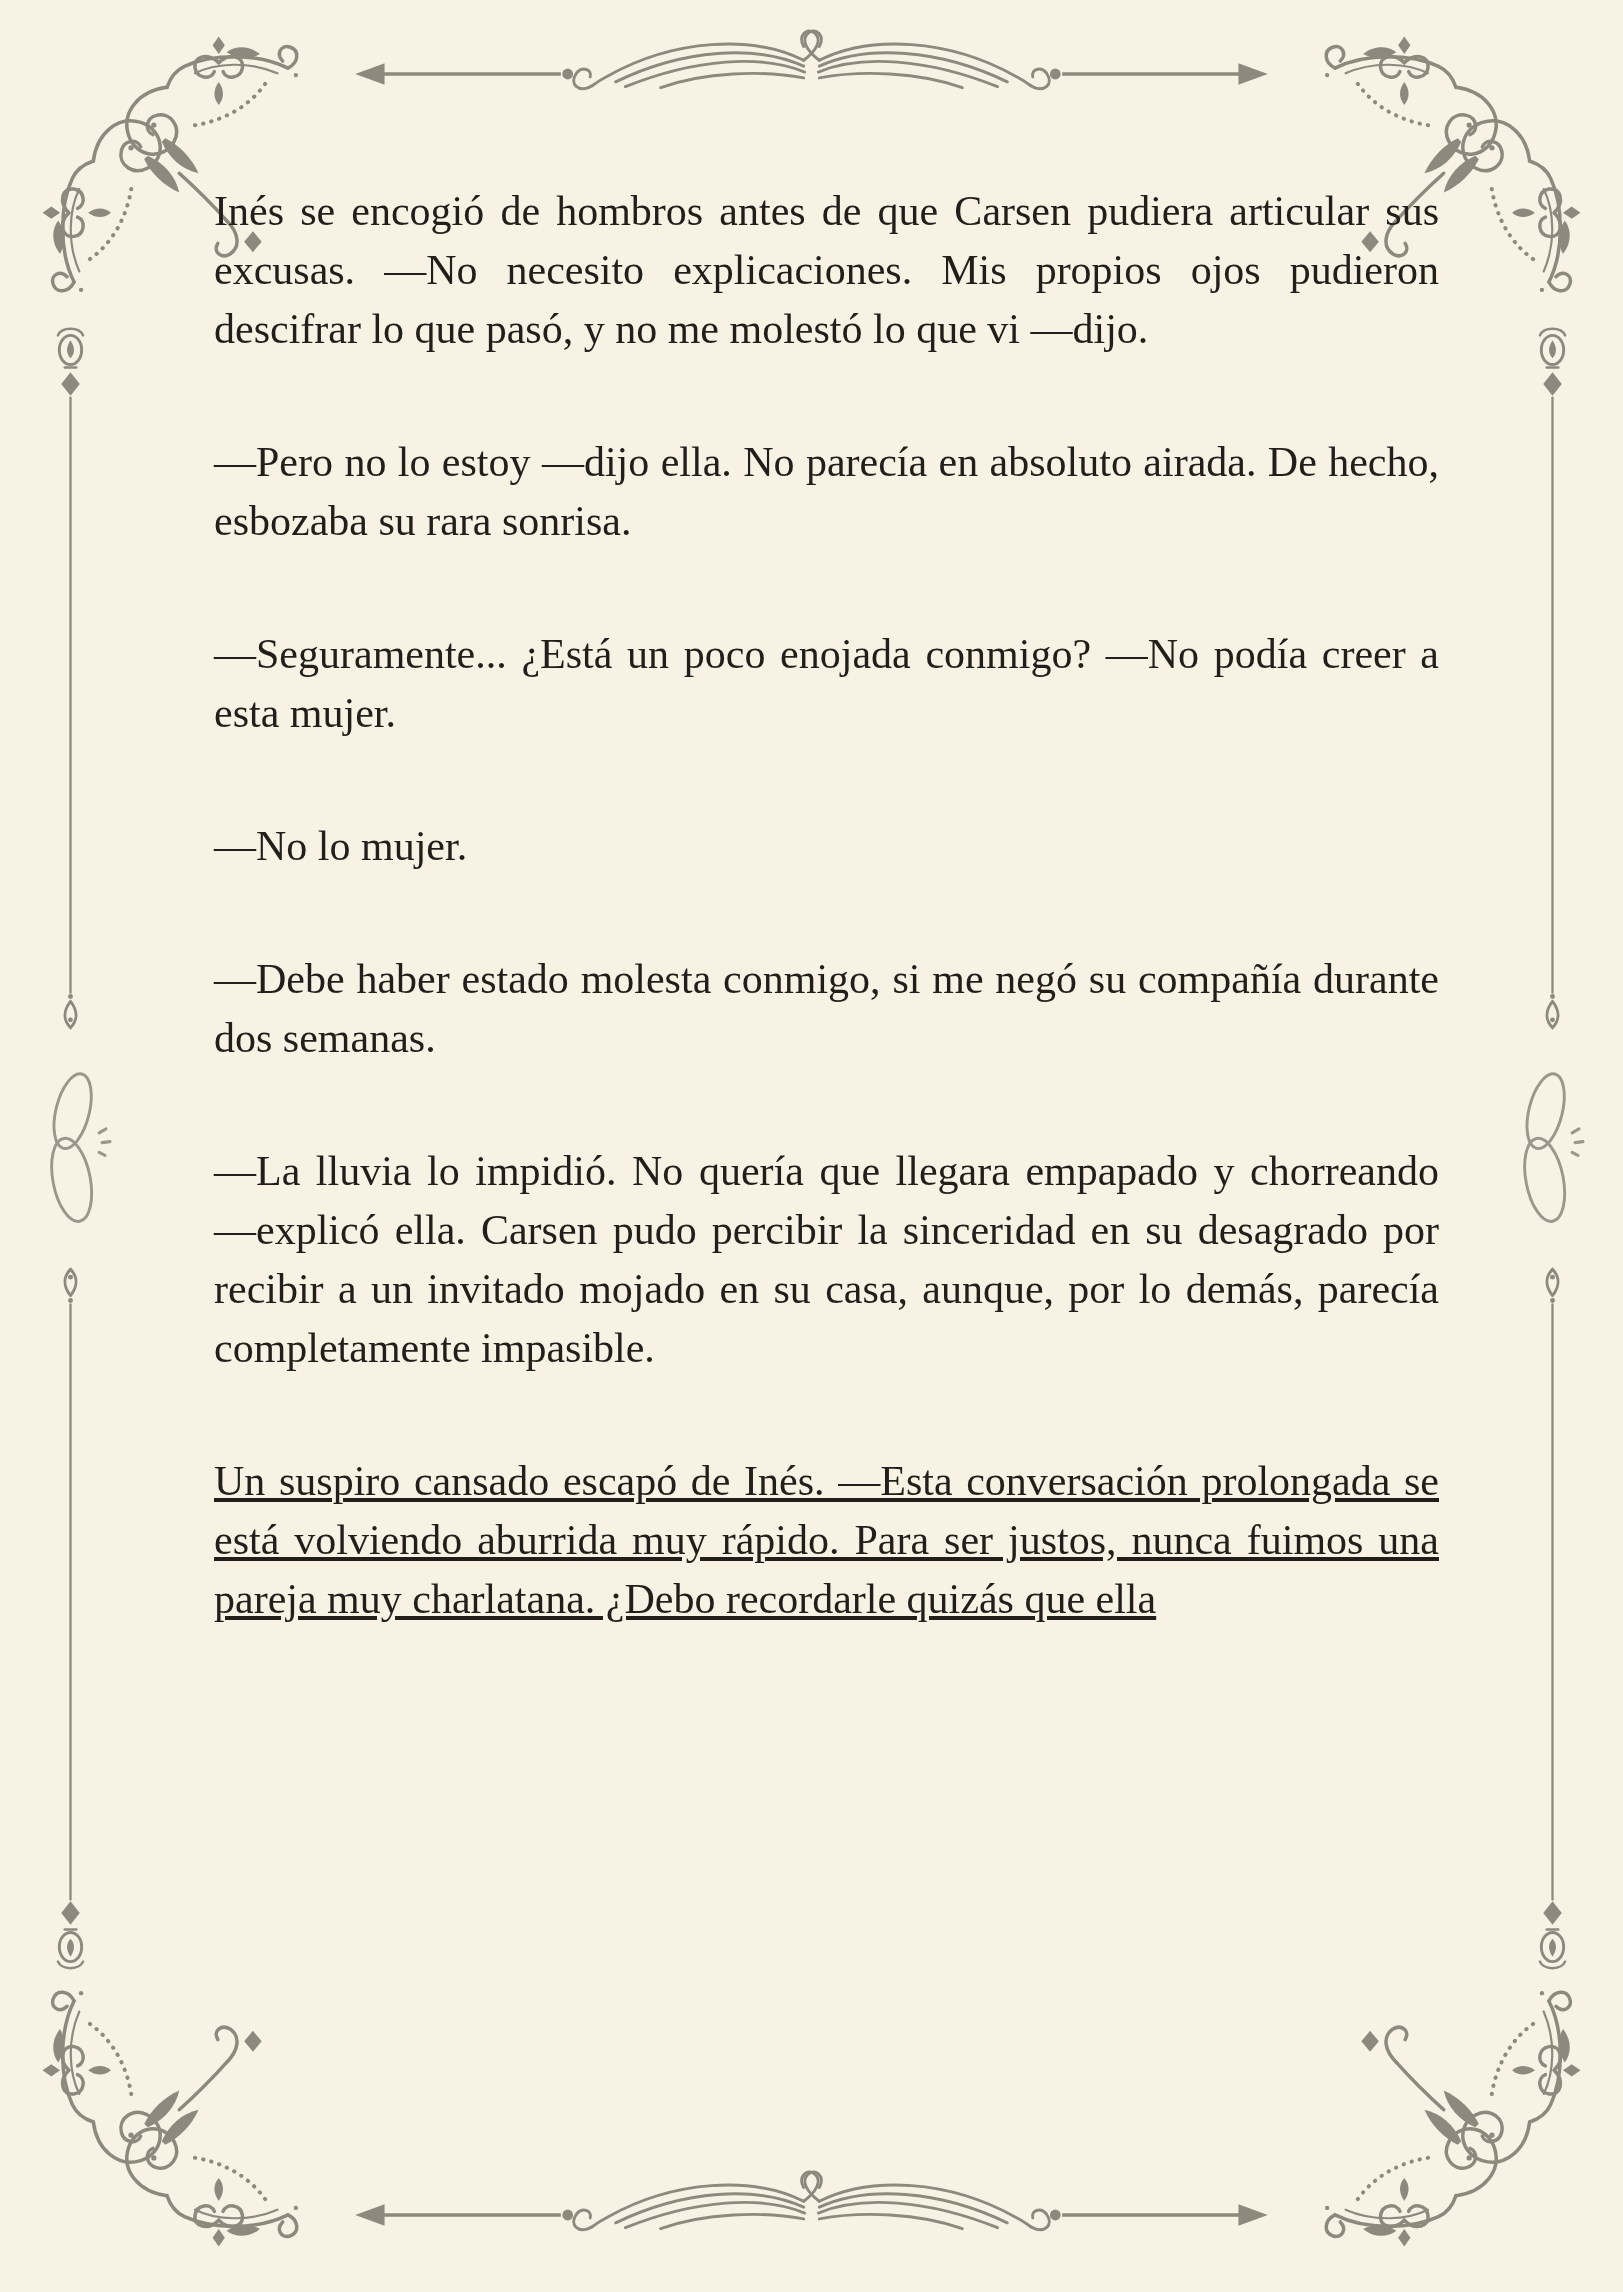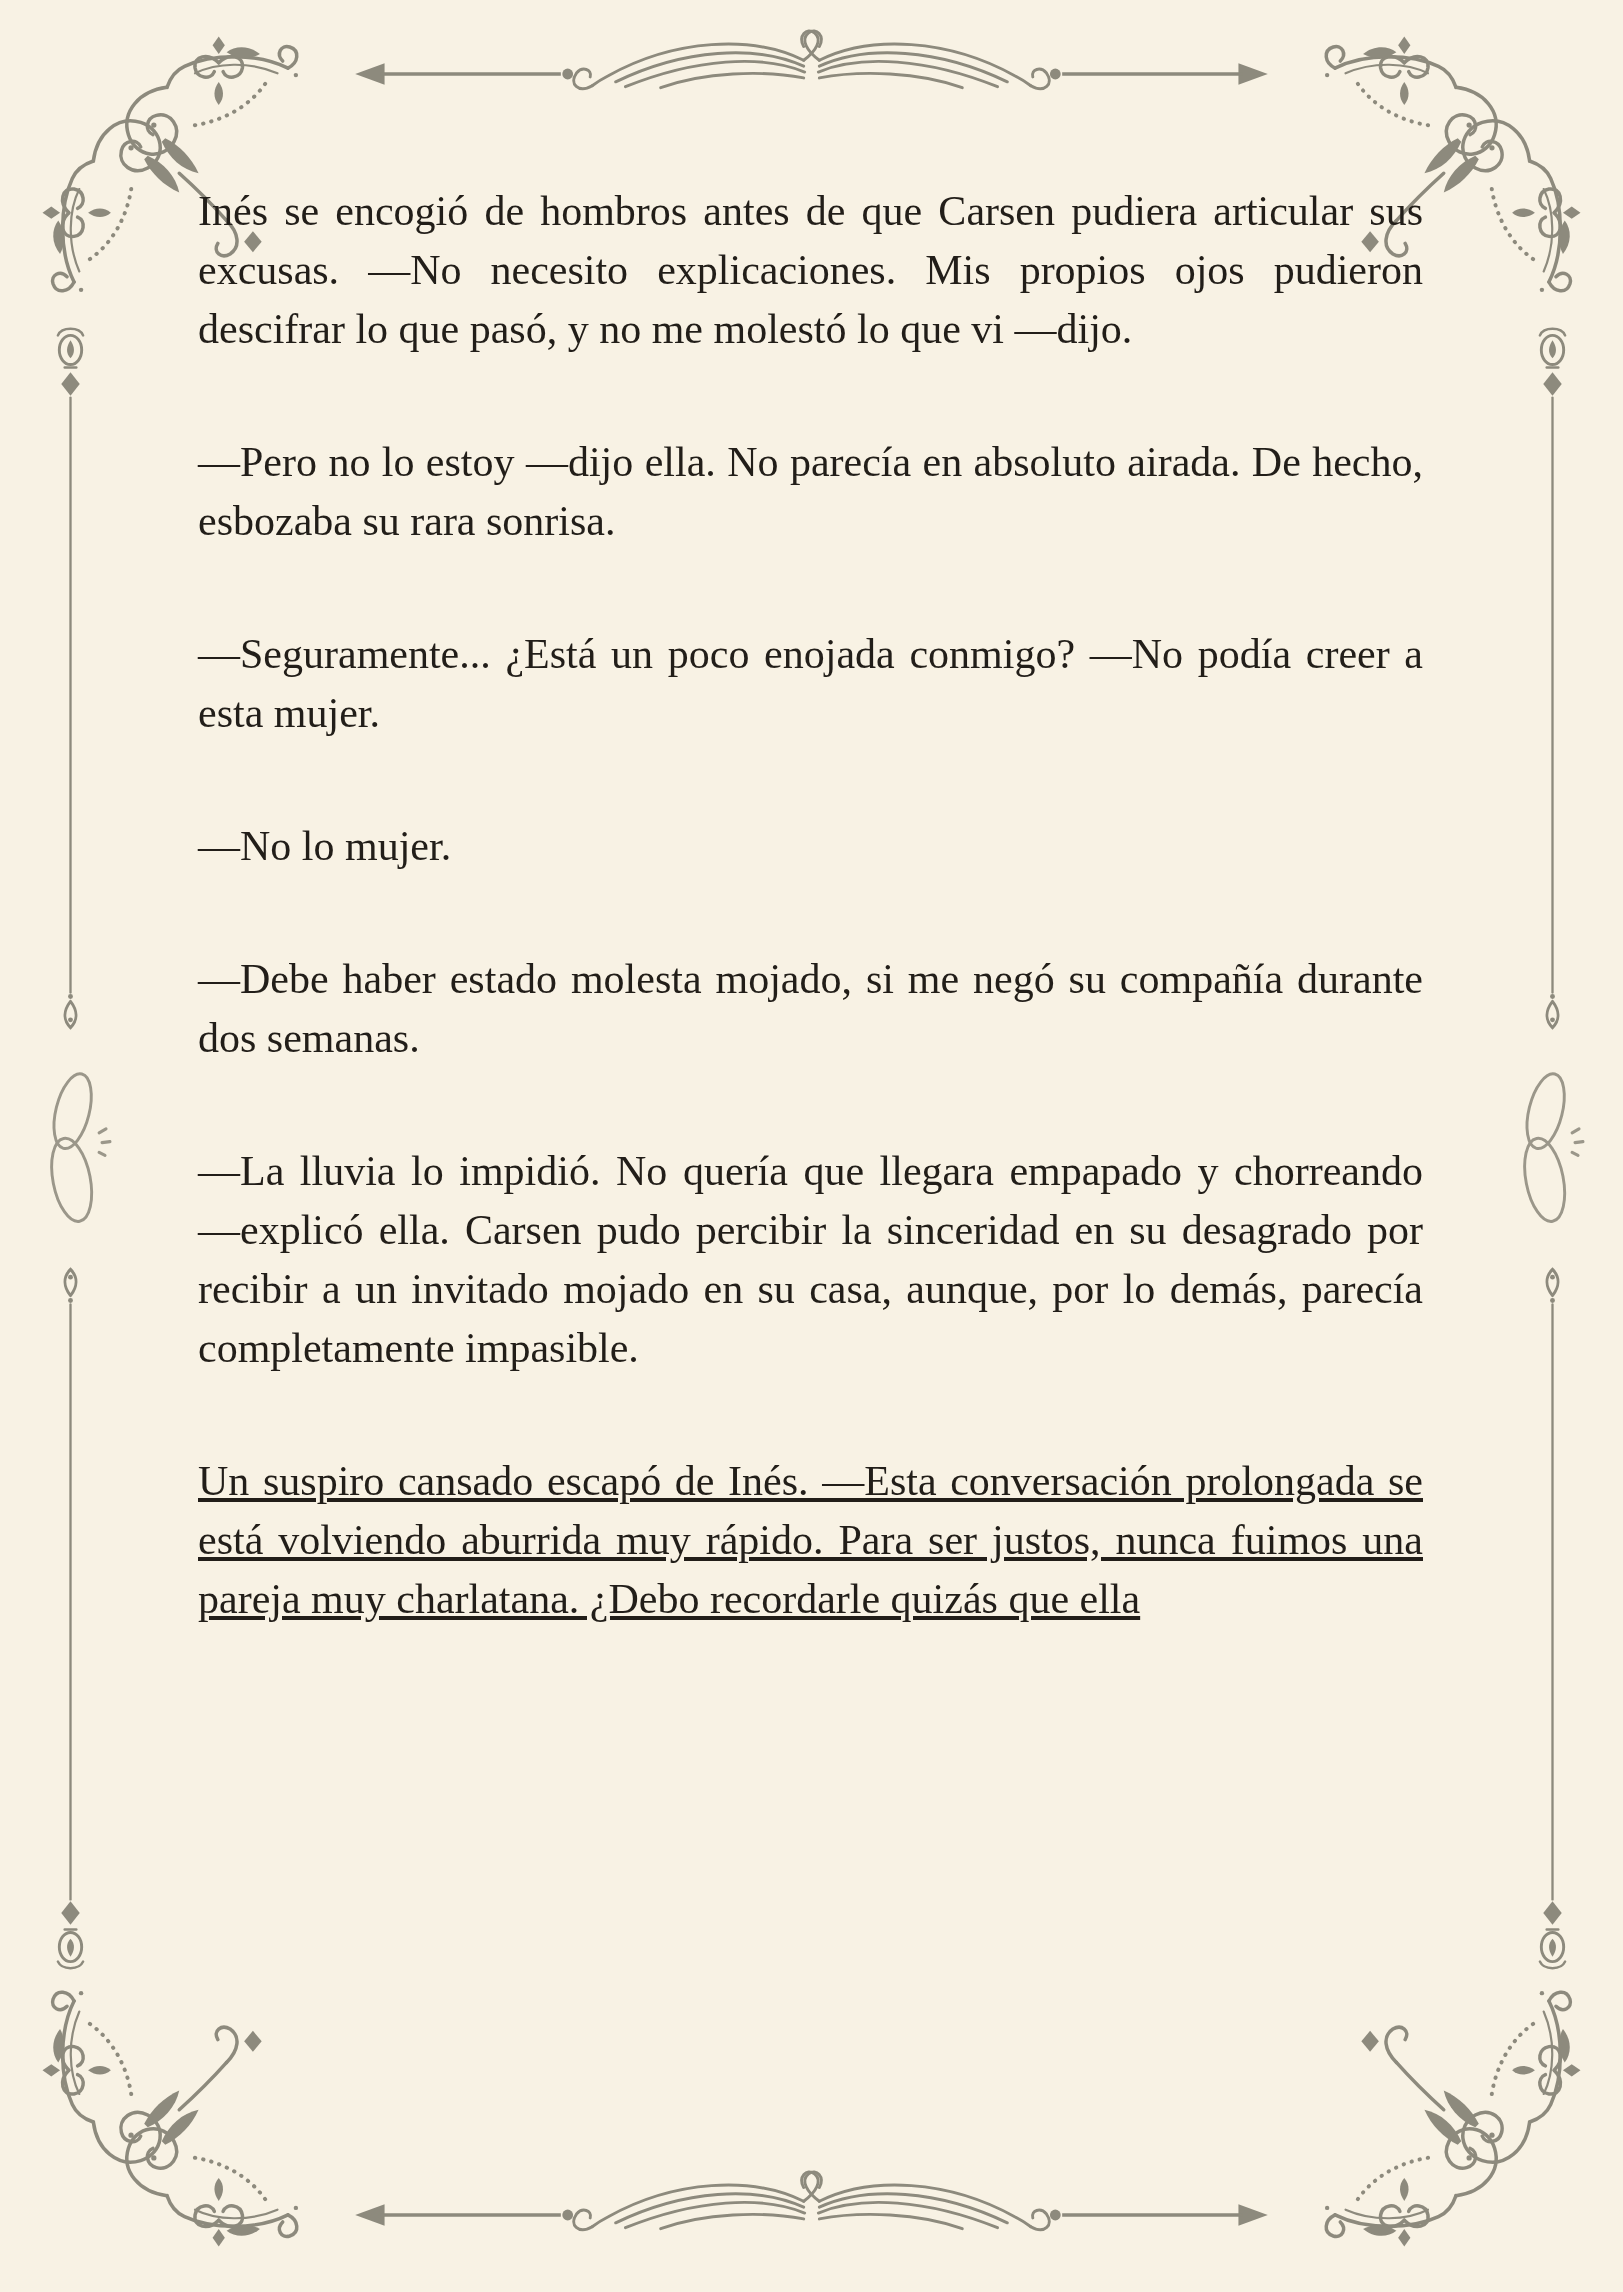--- a/index.html
+++ b/index.html
@@ -32,21 +32,21 @@
   .rod.lt{left:53px;top:321px;}
   .rod.lb{left:53px;top:1255px;transform:scaleY(-1);}
   .rod.rt{left:1535px;top:321px;}
   .rod.rb{left:1535px;top:1255px;transform:scaleY(-1);}
 
   .fig8{width:69px;height:157px;color:#9b978a;}
   .fig8.l{left:45px;top:1068px;}
   .fig8.r{left:1518px;top:1068px;}
 
   .page-text{
-    position:absolute;left:198px;top:182px;width:1225px;
+    position:absolute;left:214px;top:182px;width:1225px;
     font-size:42px;line-height:59px;color:var(--ink);
     text-align:justify;text-justify:inter-word;
     hyphens:none;
   }
   .page-text p{margin:0 0 74px 0;}
   .page-text p:last-child{margin-bottom:0;text-decoration:underline;}
 </style>
 </head>
 <body>
 
@@ -192,19 +192,19 @@
       <svg viewBox="0 0 70 160">
         <use href="#sym-fig8"></use>
       </svg>
     </div>
 
   <div class="page-text">
       <p>Inés se encogió de hombros antes de que Carsen pudiera articular sus excusas. —No necesito explicaciones. Mis propios ojos pudieron descifrar lo que pasó, y no me molestó lo que vi —dijo.</p>
       <p>—Pero no lo estoy —dijo ella. No parecía en absoluto airada. De hecho, esbozaba su rara sonrisa.</p>
       <p>—Seguramente... ¿Está un poco enojada conmigo? —No podía creer a esta mujer.</p>
       <p>—No lo mujer.</p>
-      <p>—Debe haber estado molesta mojado, si me negó su compañía durante dos semanas.</p>
+      <p>—Debe haber estado molesta conmigo, si me negó su compañía durante dos semanas.</p>
       <p>—La lluvia lo impidió. No quería que llegara empapado y chorreando —explicó ella. Carsen pudo percibir la sinceridad en su desagrado por recibir a un invitado mojado en su casa, aunque, por lo demás, parecía completamente impasible.</p>
       <p>Un suspiro cansado escapó de Inés. —Esta conversación prolongada se está volviendo aburrida muy rápido. Para ser justos, nunca fuimos una pareja muy charlatana. ¿Debo recordarle quizás que ella</p>
     </div>
 
 </div>
 
 
 </body></html>

